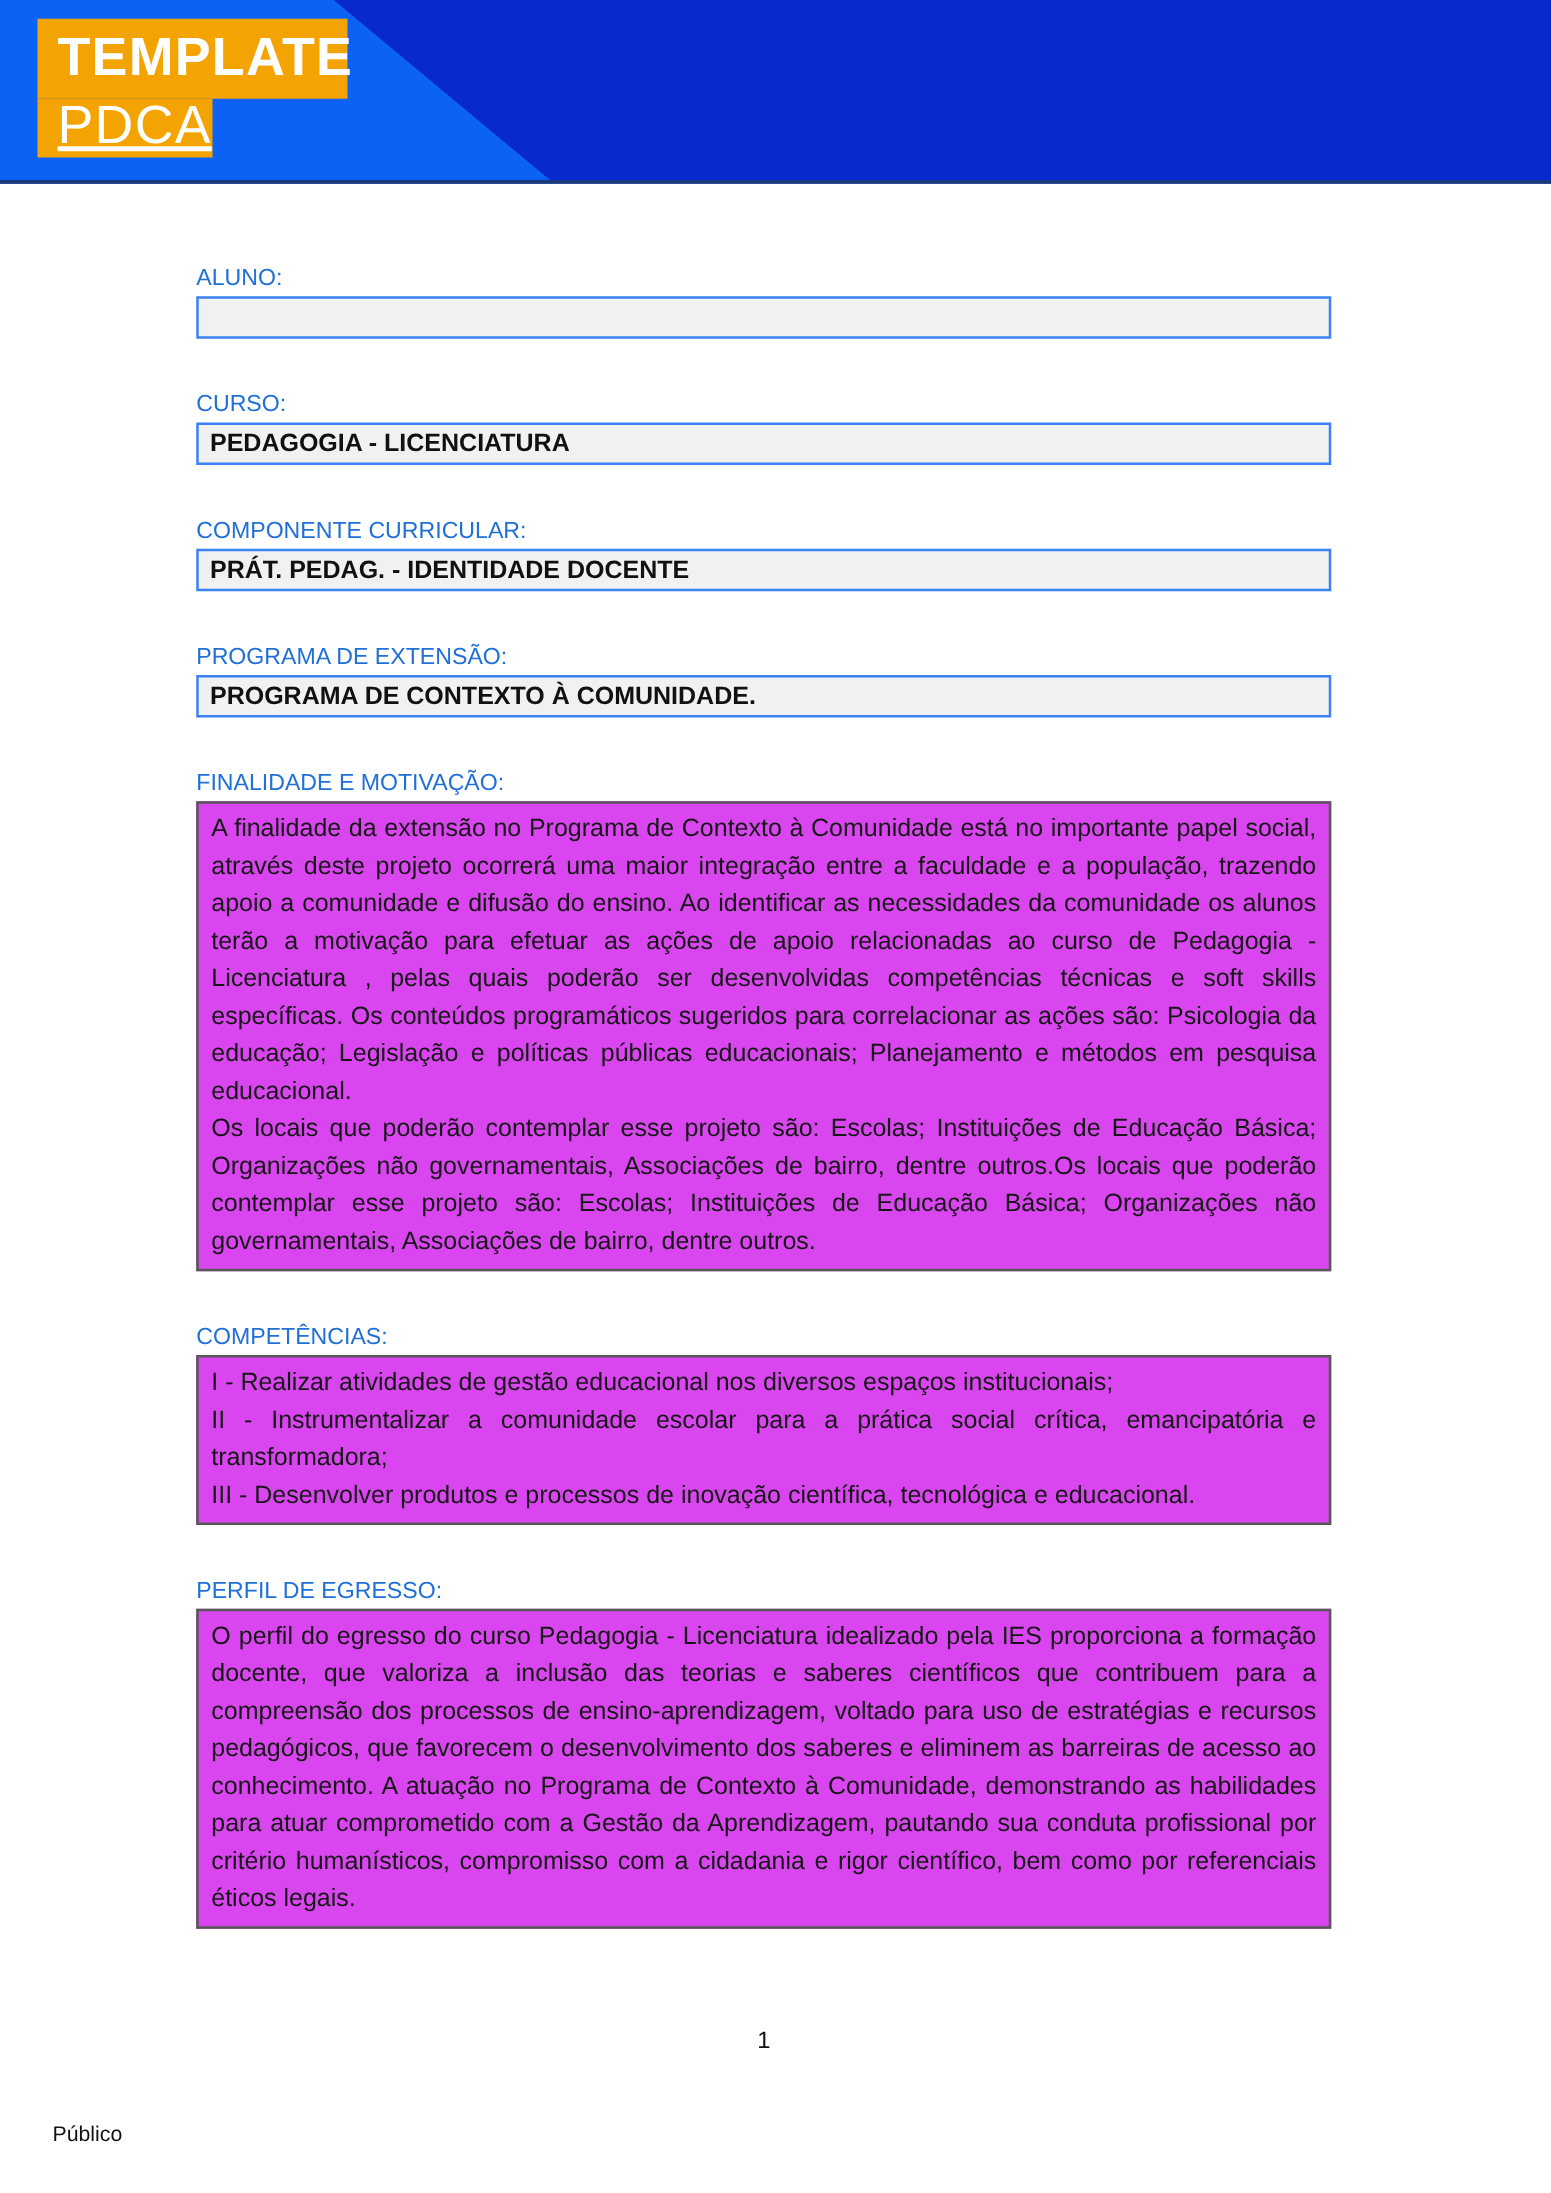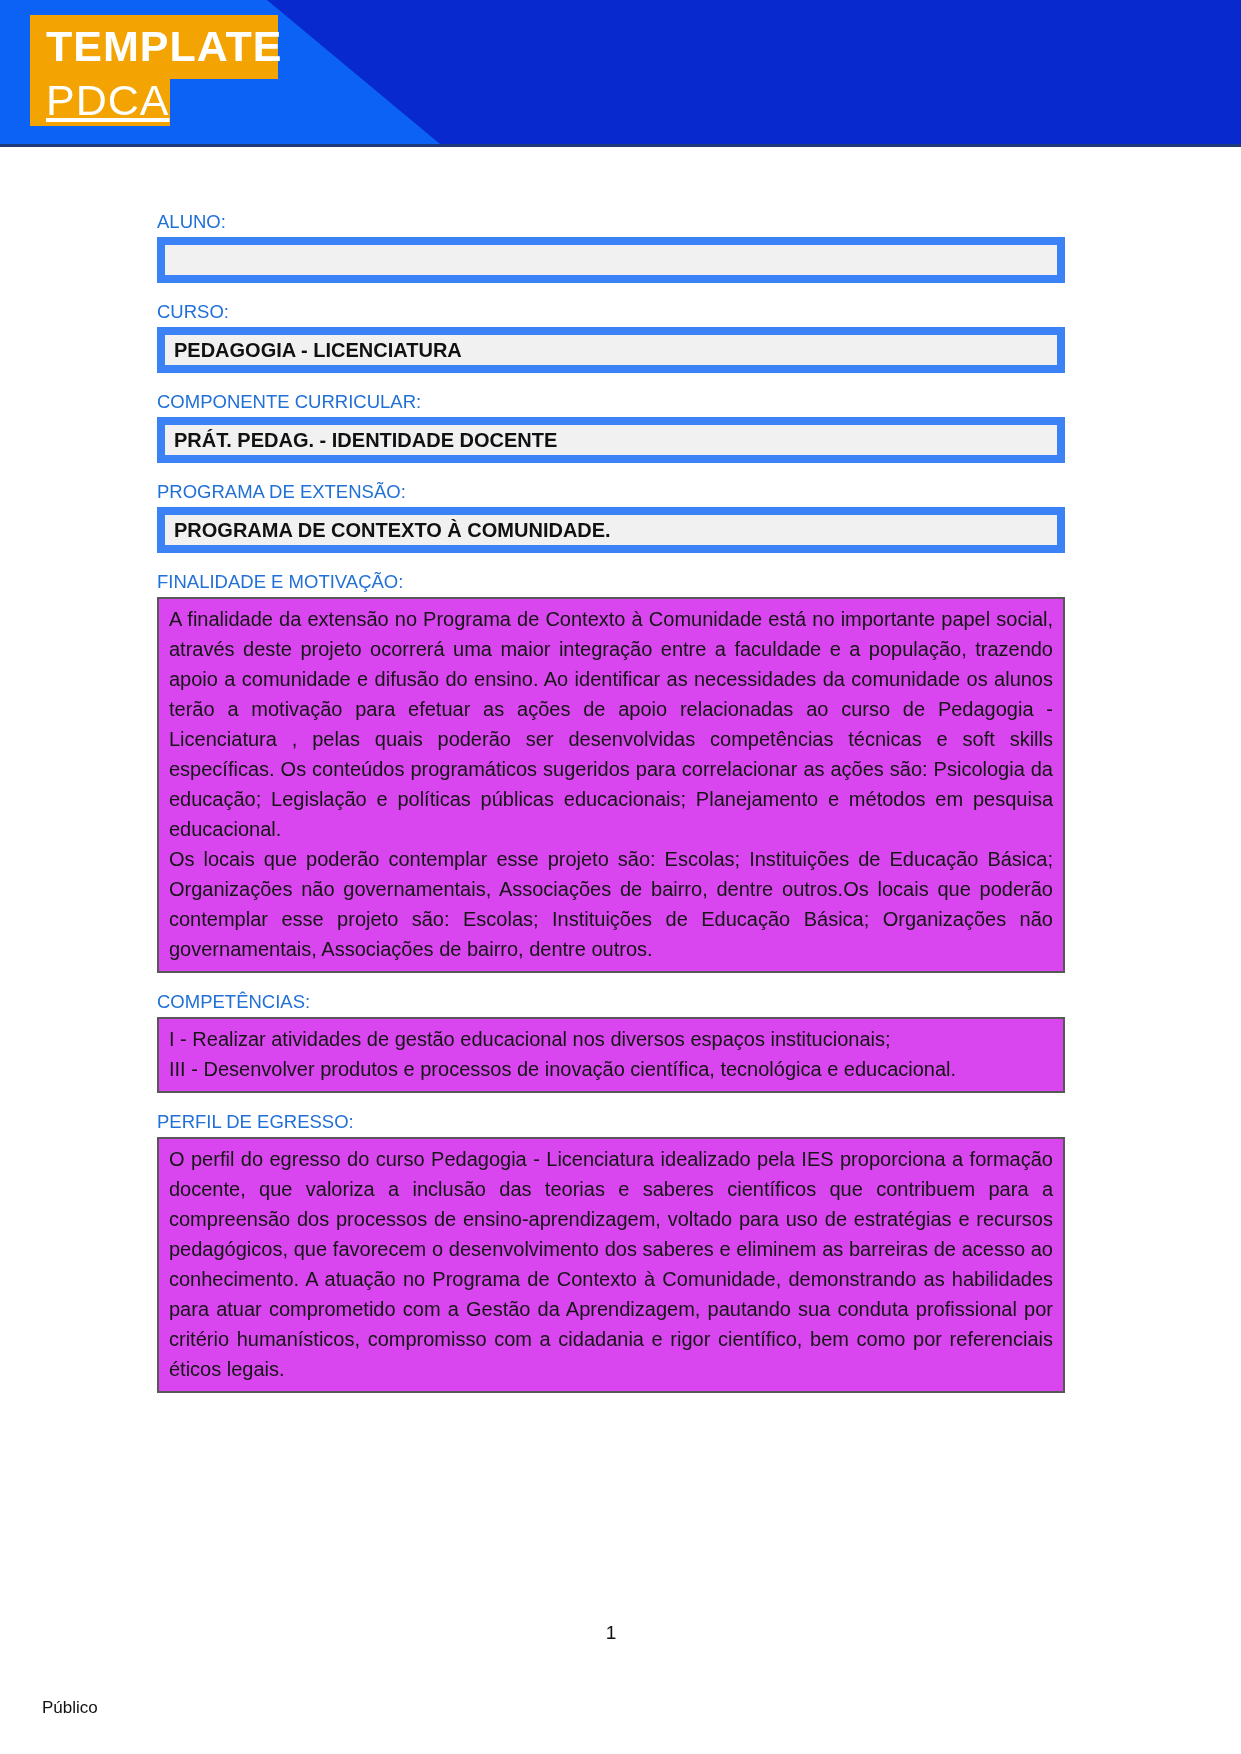--- a/index.html
+++ b/index.html
@@ -29,30 +29,30 @@
     background: #f3a402;
     font-size: 43px; line-height: 62px; padding-left: 16px; letter-spacing: 1px; font-weight: bold;
   }
   .logo-line2 {
     width: 140px; height: 47px; box-sizing: border-box;
     background: #f3a402;
     font-size: 43px; line-height: 42px; padding-left: 16px; letter-spacing: 1px; text-decoration: underline;
   }
   
   .content { padding: 63px 176px 0 157px; }
-  .section { margin-bottom: 17px; }
+  .section { margin-bottom: 40px; }
   .flabel {
     color: #2170d7;
     font-size: 18.5px; line-height: 24px;
     margin-bottom: 3px;
     white-space: nowrap;
   }
   .fbox {
     background: #f1f1f1;
-    border: 8px solid #3b82f6;
+    border: 2px solid #3b82f6;
     min-height: 30px;
     display: flex; align-items: center;
     padding: 0 9px;
     font-weight: bold; font-size: 20px; color: #111111; text-align: center;
   }
   .tbox {
     background: #d946ef;
     border: 2px solid #585858;
     padding: 5px 10px 7px 10px;
     font-size: 20px; line-height: 30px;
@@ -108,20 +108,21 @@
     <div class="tbox">
       <p>A finalidade da extensão no Programa de Contexto à Comunidade está no importante papel social, através deste projeto ocorrerá uma maior integração entre a faculdade e a população, trazendo apoio a comunidade e difusão do ensino. Ao identificar as necessidades da comunidade os alunos terão a motivação para efetuar as ações de apoio relacionadas ao curso de Pedagogia - Licenciatura , pelas quais poderão ser desenvolvidas competências técnicas e soft skills específicas. Os conteúdos programáticos sugeridos para correlacionar as ações são: Psicologia da educação; Legislação e políticas públicas educacionais; Planejamento e métodos em pesquisa educacional.</p>
       <p>Os locais que poderão contemplar esse projeto são: Escolas; Instituições de Educação Básica; Organizações não governamentais, Associações de bairro, dentre outros.Os locais que poderão contemplar esse projeto são: Escolas; Instituições de Educação Básica; Organizações não governamentais, Associações de bairro, dentre outros.</p>
     </div>
   </div>
 
   <div class="section">
     <div class="flabel">COMPETÊNCIAS:</div>
     <div class="tbox">
       <p>I - Realizar atividades de gestão educacional nos diversos espaços institucionais;</p>
+      <p>II - Instrumentalizar a comunidade escolar para a prática social crítica, emancipatória e transformadora;</p>
       <p>III - Desenvolver produtos e processos de inovação científica, tecnológica e educacional.</p>
     </div>
   </div>
 
   <div class="section">
     <div class="flabel">PERFIL DE EGRESSO:</div>
     <div class="tbox">
       <p>O perfil do egresso do curso Pedagogia - Licenciatura idealizado pela IES proporciona a formação docente, que valoriza a inclusão das teorias e saberes científicos que contribuem para a compreensão dos processos de ensino-aprendizagem, voltado para uso de estratégias e recursos pedagógicos, que favorecem o desenvolvimento dos saberes e eliminem as barreiras de acesso ao conhecimento. A atuação no Programa de Contexto à Comunidade, demonstrando as habilidades para atuar comprometido com a Gestão da Aprendizagem, pautando sua conduta profissional por critério humanísticos, compromisso com a cidadania e rigor científico, bem como por referenciais éticos legais.</p>
     </div>
   </div>

